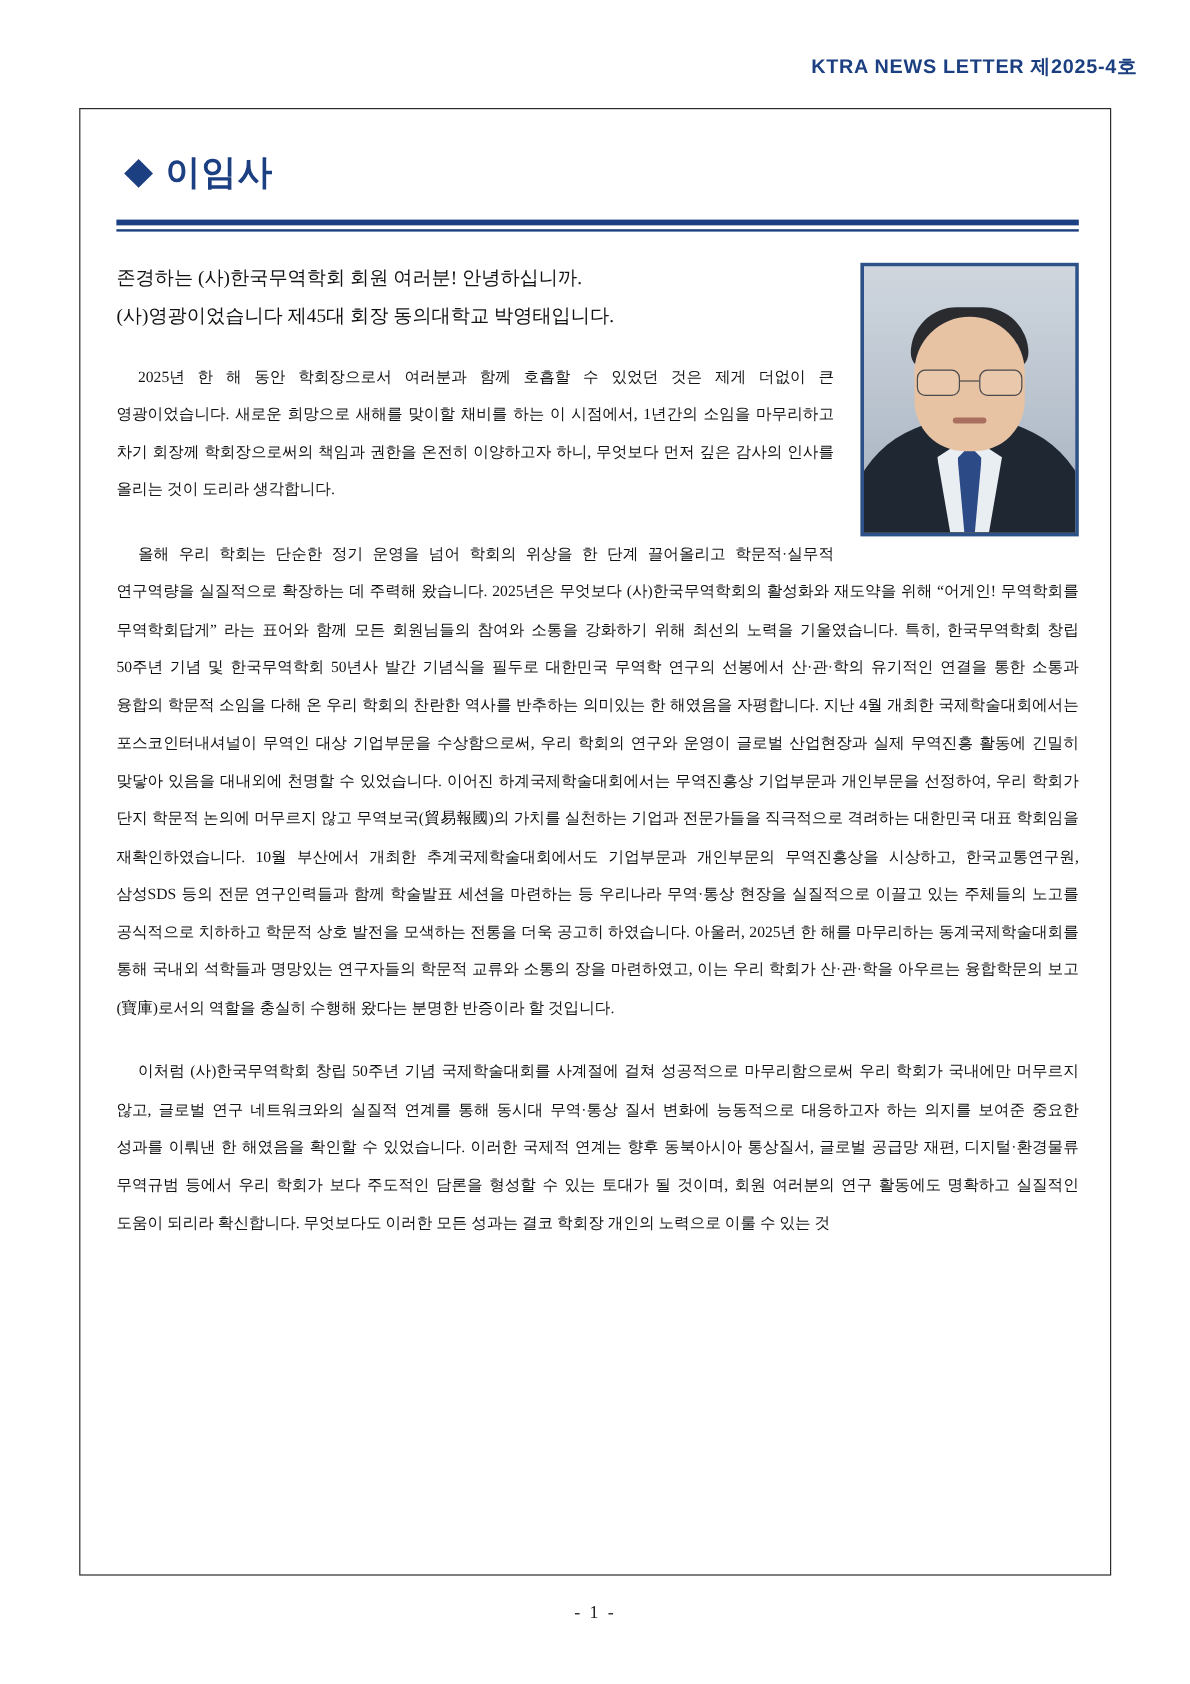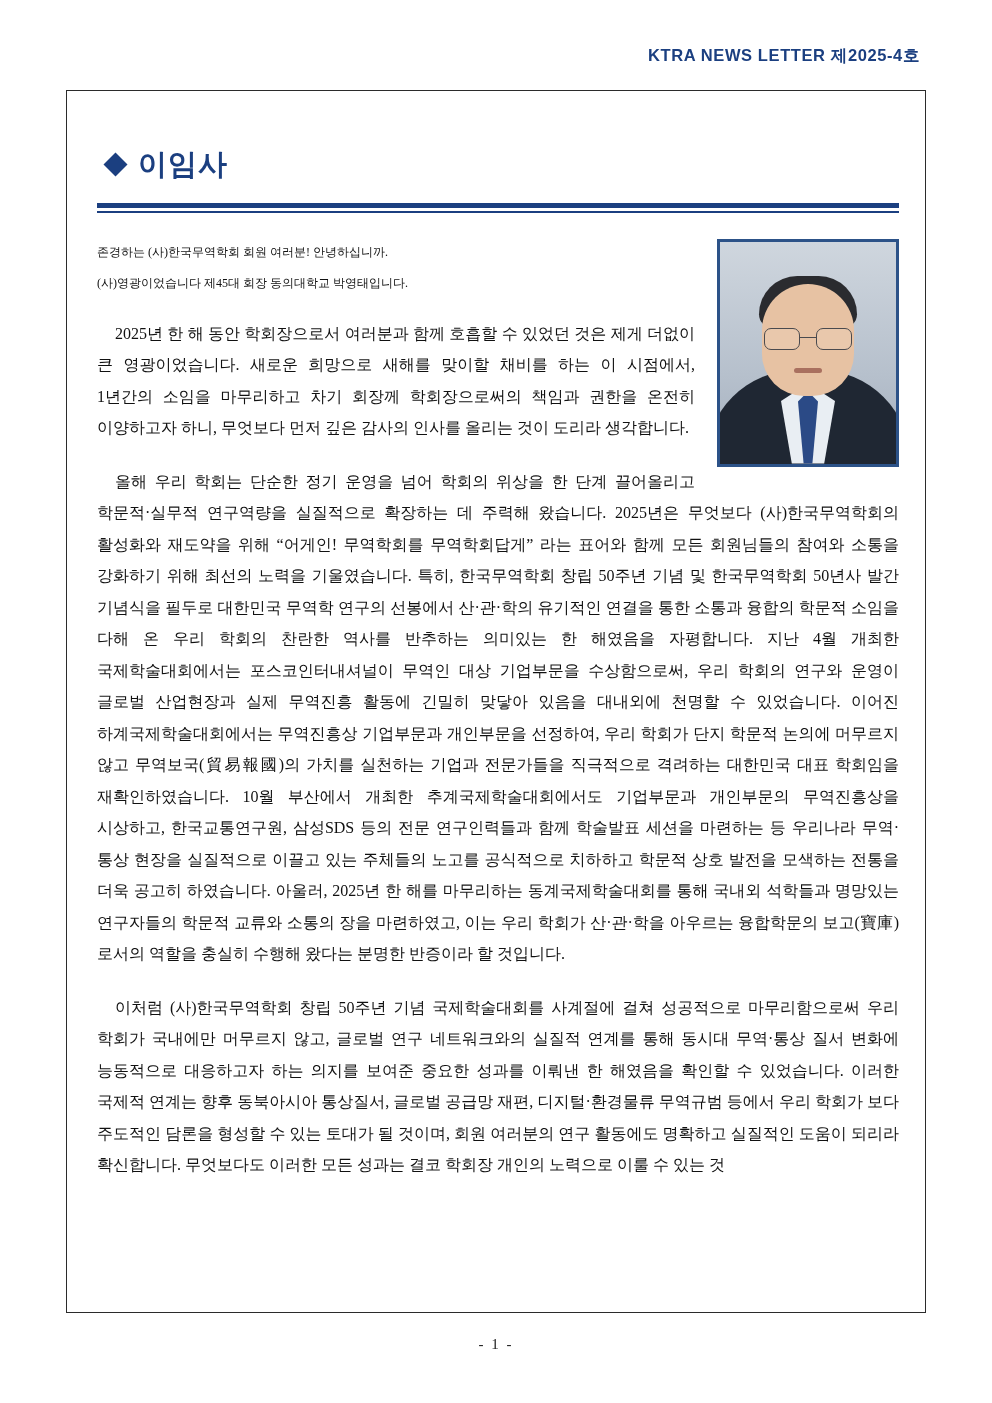--- a/index.html
+++ b/index.html
@@ -20,21 +20,21 @@
     position: relative;
     width: 992px;
     height: 1403px;
     box-sizing: border-box;
   }
 
   
   .header {
     position: absolute;
     top: 45px;
-    right: 72px;
+    right: 44px;
     font-family: "Liberation Sans", sans-serif;
     font-weight: bold;
     font-size: 16.5px;
     letter-spacing: 0.6px;
     color: #1b3f80;
     white-space: nowrap;
     margin-left: 23px;
   }
 
   
@@ -55,21 +55,21 @@
     width: 800px;
     height: 1185px;
   }
 
   
   .title-row {
     display: flex;
     align-items: center;
     gap: 14px;
     margin-left: 10px;
-    margin-top: 40px;
+    margin-top: 20px;
   }
   .diamond {
     width: 17px;
     height: 17px;
     background: #1b3f80;
     transform: rotate(45deg);
     flex: 0 0 auto;
   }
   .title-text {
     font-family: "Liberation Sans", sans-serif;
@@ -100,34 +100,34 @@
 
   
   .body-area {
     margin-top: 24px;
     width: 802px;
     position: relative;
   }
 
   p.para {
     font-family: "Liberation Serif", serif;
-    font-size: 16px;
+    font-size: 13px;
     line-height: 31.5px;
     text-align: justify;
     text-justify: inter-character;
     margin: 0 0 22px 0;
     color: #111111;
     word-break: keep-all;
   }
   p.para.indent {
     text-indent: 18px;
   }
   p.greet {
     font-family: "Liberation Serif", serif;
-    font-size: 12px;
+    font-size: 16px;
     line-height: 31.5px;
     margin: 0 0 18px 0;
     color: #111111;
     text-align: left;
     word-break: keep-all;
   }
 
   
   .photo {
     float: right;

